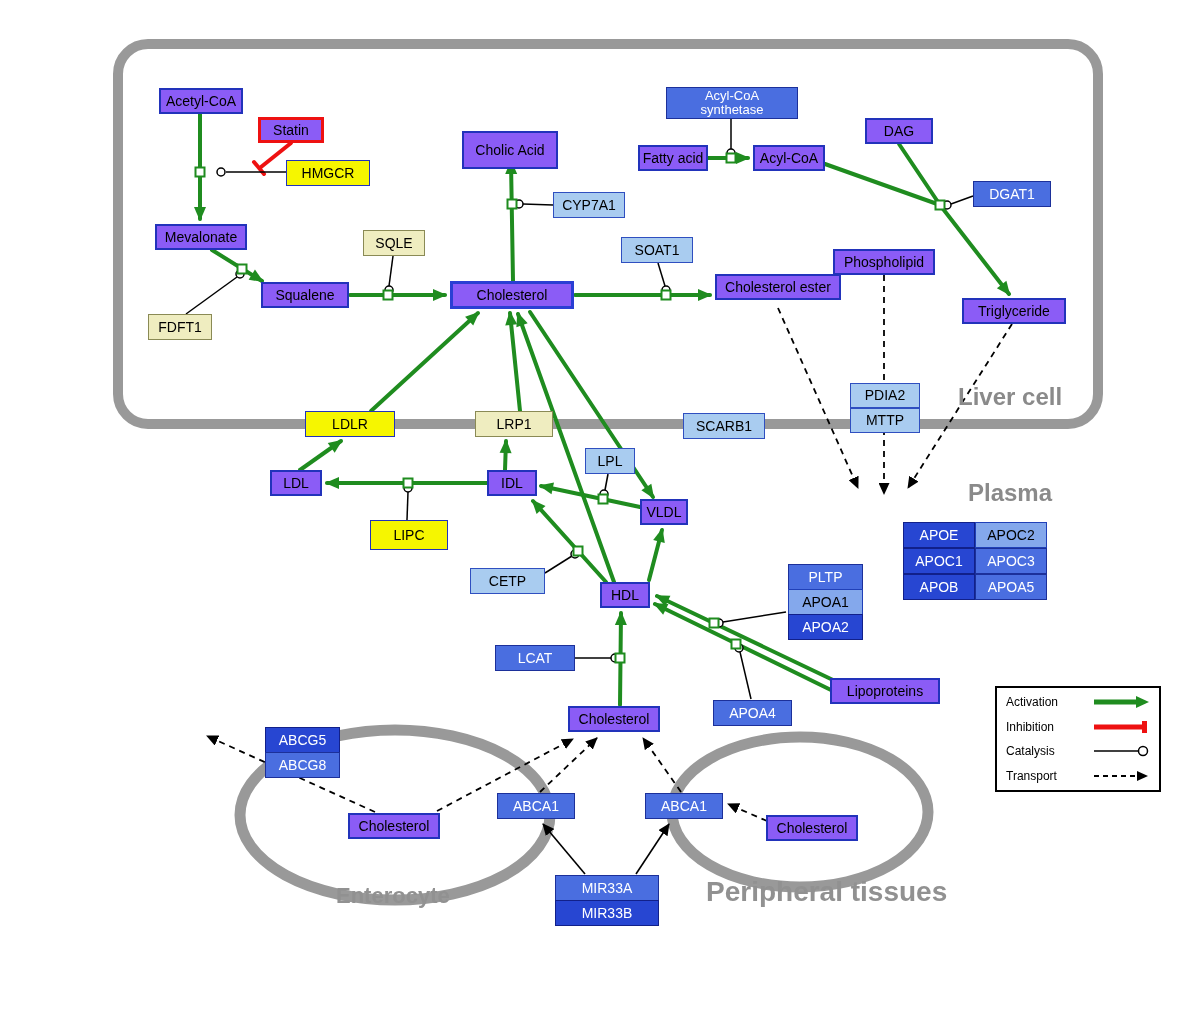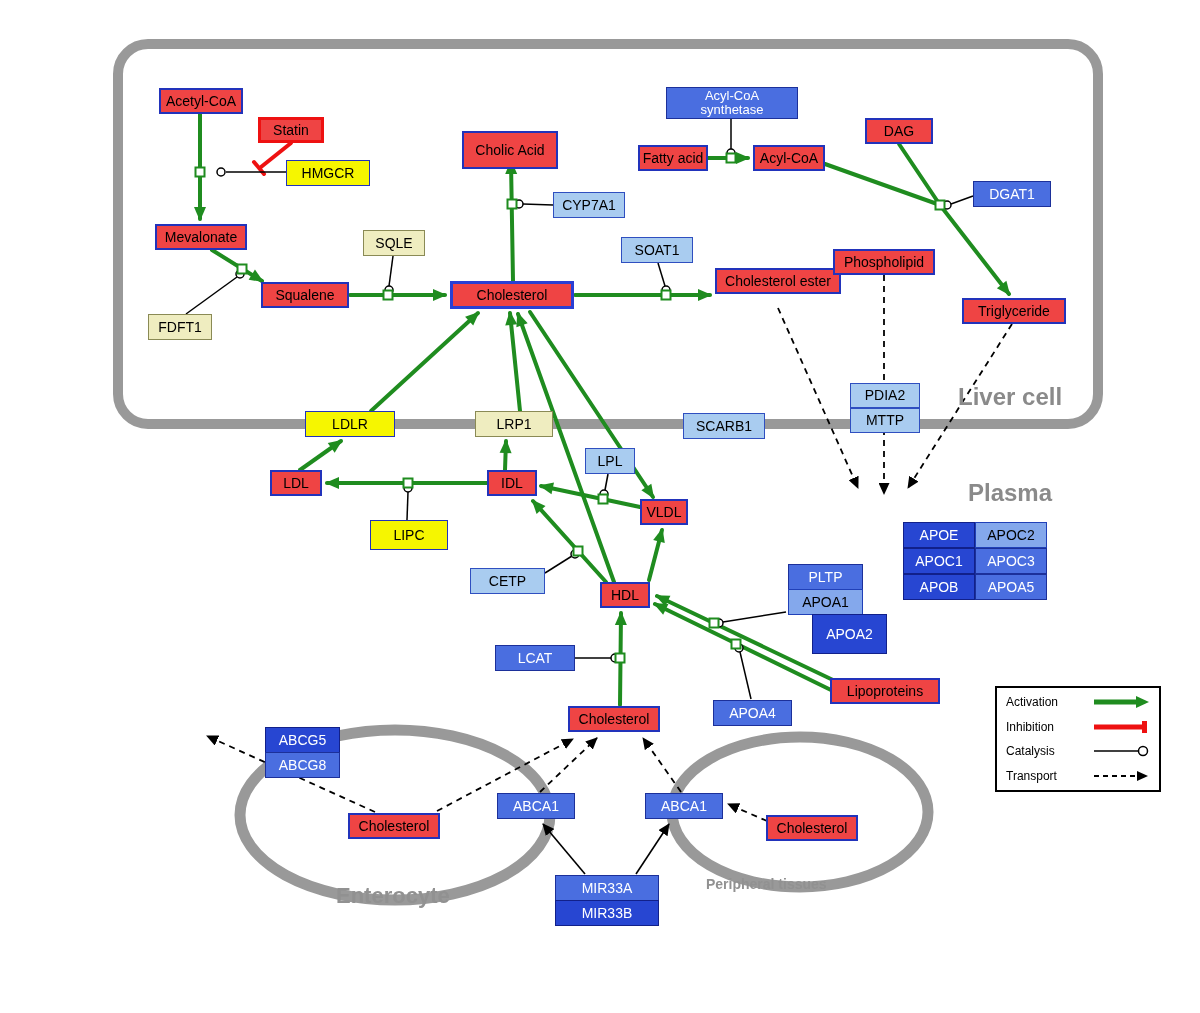--- a/index.html
+++ b/index.html
@@ -1,21 +1,21 @@
 <!DOCTYPE html>
 <html><head>
 <meta charset="utf-8">
 <style>
   * { margin:0; padding:0; box-sizing:border-box; }
   html,body { background:#fff; font-family:"Liberation Sans",sans-serif; }
   #canvas { position:relative; width:1200px; height:1013px; background:#fff; overflow:hidden; }
   #edges { position:absolute; left:0; top:0; }
   .node {
     position:absolute; display:flex; align-items:center; justify-content:center;
-    font-size:14px; line-height:1.05; text-align:center; background:#ef4444; color:#000;
+    font-size:14px; line-height:1.05; text-align:center; background:#8b5cf6; color:#000;
   }
   .met  { border:2px solid #2233bb; }
   .met-bold { border:3px solid #2a3fd4; }
   .statin { border:3px solid #ee1111; }
   .gy  { background:#f6f600; border:1.5px solid #2233bb; }
   .gc  { background:#efedc0; border:1.5px solid #8a8a55; }
   .glb { background:#a9ccf0; border:1.5px solid #2f4fc0; }
   .glb2{ background:#84a8ec; border:1.5px solid #2040b8; }
   .gmb { background:#4a6ee0; border:1.5px solid #1c309a; color:#fff; }
   .gdb { background:#2746d2; border:1.5px solid #11208a; color:#fff; }
@@ -142,34 +142,34 @@
       <rect x="573.5" y="546.5" width="9" height="9"></rect>
       <rect x="615.5" y="653.5" width="9" height="9"></rect>
       <rect x="709.5" y="618.5" width="9" height="9"></rect>
       <rect x="731.5" y="639.5" width="9" height="9"></rect>
     </g>
   </svg>
 
   <div class="clabel" style="left:958px;top:352px;font-size:24px">Liver cell</div>
   <div class="clabel" style="left:968px;top:448px;font-size:24px">Plasma</div>
   <div class="clabel" style="left:336px;top:852px;font-size:22px;color:#919191">Enterocyte</div>
-  <div class="clabel" style="left:706px;top:845px;font-size:14px;color:#919191">Peripheral tissues</div>
+  <div class="clabel" style="left:706px;top:845px;font-size:28px;color:#919191">Peripheral tissues</div>
 
   <div class="node met" style="left:159px;top:88px;width:84px;height:26px">Acetyl-CoA</div>
   <div class="node statin" style="left:258px;top:117px;width:66px;height:26px">Statin</div>
   <div class="node gy" style="left:286px;top:160px;width:84px;height:26px">HMGCR</div>
   <div class="node met" style="left:155px;top:224px;width:92px;height:26px">Mevalonate</div>
   <div class="node gc" style="left:148px;top:314px;width:64px;height:26px">FDFT1</div>
   <div class="node met" style="left:261px;top:282px;width:88px;height:26px">Squalene</div>
   <div class="node gc" style="left:363px;top:230px;width:62px;height:26px">SQLE</div>
   <div class="node met met-bold" style="left:450px;top:281px;width:124px;height:28px">Cholesterol</div>
   <div class="node met" style="left:462px;top:131px;width:96px;height:38px">Cholic Acid</div>
   <div class="node glb" style="left:553px;top:192px;width:72px;height:26px">CYP7A1</div>
   <div class="node glb" style="left:621px;top:237px;width:72px;height:26px">SOAT1</div>
-  <div class="node met" style="left:715px;top:268px;width:126px;height:26px">Cholesterol ester</div>
+  <div class="node met" style="left:715px;top:274px;width:126px;height:26px">Cholesterol ester</div>
   <div class="node gmb" style="left:666px;top:87px;width:132px;height:32px;font-size:13px">
       <span style="display:inline-block;max-width:86px">Acyl-CoA synthetase</span>
     </div>
   <div class="node met" style="left:638px;top:145px;width:70px;height:26px">Fatty acid</div>
   <div class="node met" style="left:753px;top:145px;width:72px;height:26px">Acyl-CoA</div>
   <div class="node met" style="left:865px;top:118px;width:68px;height:26px">DAG</div>
   <div class="node gmb" style="left:973px;top:181px;width:78px;height:26px">DGAT1</div>
   <div class="node met" style="left:833px;top:249px;width:102px;height:26px">Phospholipid</div>
   <div class="node met" style="left:962px;top:298px;width:104px;height:26px">Triglyceride</div>
   <div class="node glb" style="left:850px;top:383px;width:70px;height:25px">PDIA2</div>
@@ -182,21 +182,21 @@
   <div class="node met" style="left:270px;top:470px;width:52px;height:26px">LDL</div>
   <div class="node met" style="left:487px;top:470px;width:50px;height:26px">IDL</div>
   <div class="node glb" style="left:585px;top:448px;width:50px;height:26px">LPL</div>
   <div class="node met" style="left:640px;top:499px;width:48px;height:26px">VLDL</div>
   <div class="node gy" style="left:370px;top:520px;width:78px;height:30px">LIPC</div>
   <div class="node glb" style="left:470px;top:568px;width:75px;height:26px">CETP</div>
   <div class="node met" style="left:600px;top:582px;width:50px;height:26px">HDL</div>
 
   <div class="node gmb" style="left:788px;top:564px;width:75px;height:26px">PLTP</div>
   <div class="node glb2" style="left:788px;top:589px;width:75px;height:26px">APOA1</div>
-  <div class="node gdb" style="left:812px;top:614px;width:75px;height:40px">APOA2</div>
+  <div class="node gdb" style="left:788px;top:614px;width:75px;height:26px">APOA2</div>
 
   <div class="node gdb" style="left:903px;top:522px;width:72px;height:26px">APOE</div>
   <div class="node glb2" style="left:975px;top:522px;width:72px;height:26px">APOC2</div>
   <div class="node gdb" style="left:903px;top:548px;width:72px;height:26px">APOC1</div>
   <div class="node gmb" style="left:975px;top:548px;width:72px;height:26px">APOC3</div>
   <div class="node gdb" style="left:903px;top:574px;width:72px;height:26px">APOB</div>
   <div class="node gmb" style="left:975px;top:574px;width:72px;height:26px">APOA5</div>
 
   <div class="node gmb" style="left:495px;top:645px;width:80px;height:26px">LCAT</div>
   <div class="node gmb" style="left:713px;top:700px;width:79px;height:26px">APOA4</div>

